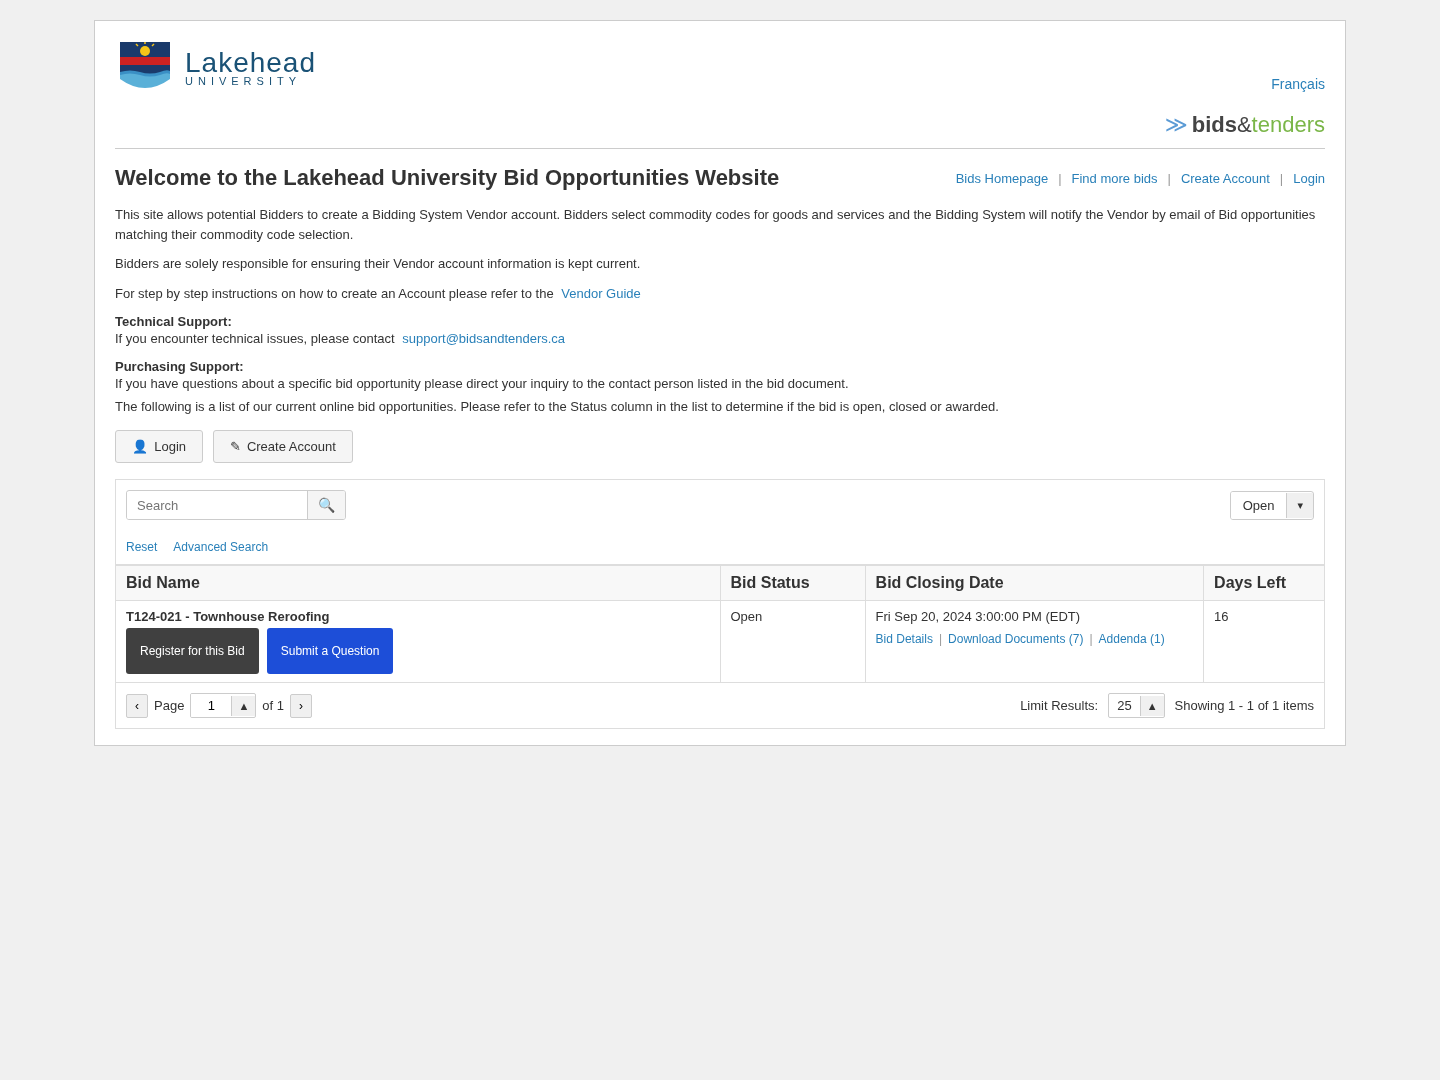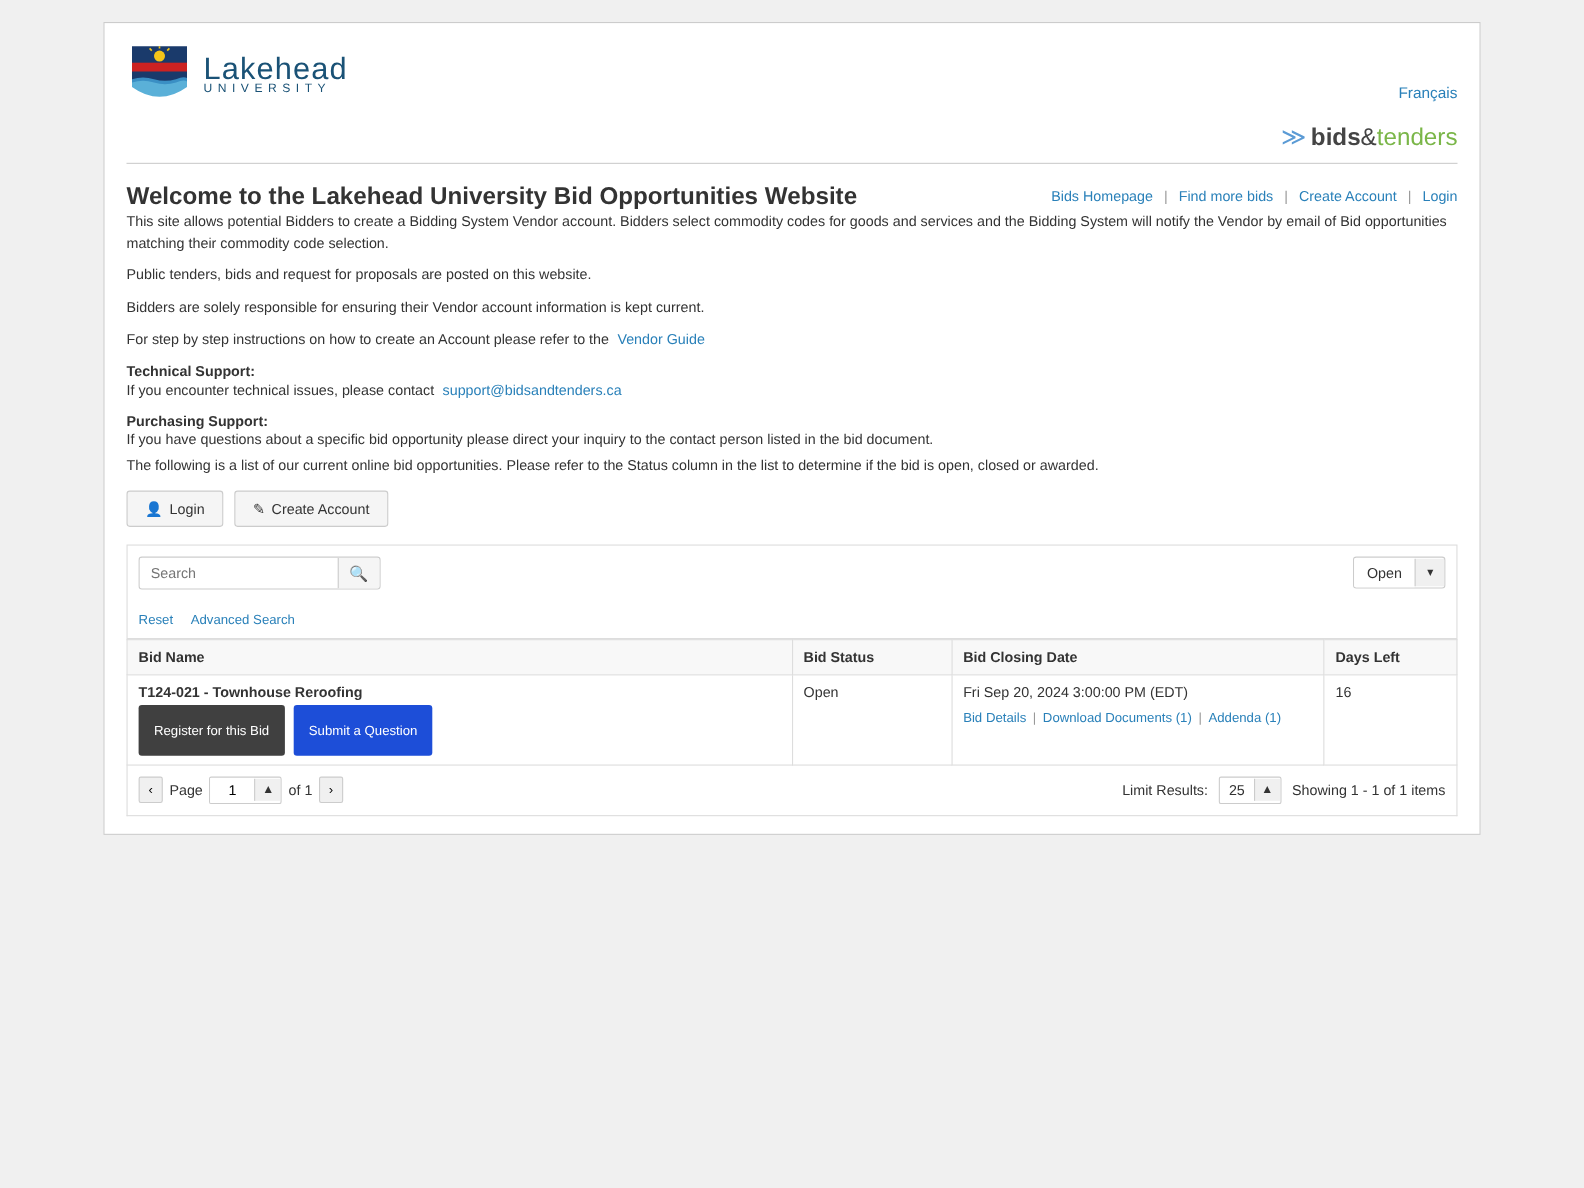--- a/index.html
+++ b/index.html
@@ -74,20 +74,21 @@
       margin: 0 20px;
     }
     
     .content {
       padding: 16px 20px;
     }
     .page-header-row {
       display: flex;
       justify-content: space-between;
       align-items: flex-start;
+      margin-bottom: 14px;
       text-align: right;
     }
     .page-title {
       font-size: 22px;
       font-weight: bold;
       color: #333;
     }
     .top-nav {
       display: flex;
       gap: 10px;
@@ -207,21 +208,21 @@
     
     .bid-table {
       width: 100%;
       border-collapse: collapse;
       margin-top: 0;
     }
     .bid-table th {
       background: #f8f8f8;
       border: 1px solid #ddd;
       padding: 8px 10px;
-      font-size: 13px;
+      font-size: 16px;
       font-weight: bold;
       text-align: left;
       color: #333;
     }
     .bid-table td {
       border: 1px solid #ddd;
       padding: 8px 10px;
       font-size: 13px;
       vertical-align: top;
     }
@@ -390,21 +391,20 @@
           <a href="#">Find more bids</a>
           <span>|</span>
           <a href="#">Create Account</a>
           <span>|</span>
           <a href="#">Login</a>
         </div>
       </div>
 
       <div class="description">
         <p>This site allows potential Bidders to create a Bidding System Vendor account.  Bidders select commodity codes for goods and services and the Bidding System will notify the Vendor by email of Bid opportunities matching their commodity code selection.</p>
-        <p>Public tenders, bids and request for proposals are posted on this website.</p>
         <p>Bidders are solely responsible for ensuring their Vendor account information is kept current.</p>
         <p>
           <span>For step by step instructions on how to create an Account please refer to the</span>
           <a href="#" style="color:#2980b9;text-decoration:none;margin-left:4px;">Vendor Guide</a>
         </p>
       </div>
 
       <div class="support-section" style="margin-bottom:12px;">
         <strong>Technical Support:</strong>
         <p>
@@ -468,21 +468,21 @@
                 <button class="btn-register">Register for this Bid</button>
                 <button class="btn-question">Submit a Question</button>
               </div>
             </td>
             <td>Open</td>
             <td>
               <div>Fri Sep 20, 2024 3:00:00 PM (EDT)</div>
               <div class="bid-links" style="margin-top:8px;">
                 <a href="#">Bid Details</a>
                 <span class="separator">|</span>
-                <a href="#">Download Documents (1)</a>
+                <a href="#">Download Documents (7)</a>
                 <span class="separator">|</span>
                 <a href="#">Addenda (1)</a>
               </div>
             </td>
             <td>16</td>
           </tr>
         </tbody>
       </table>
 
       <div class="pagination-row">

